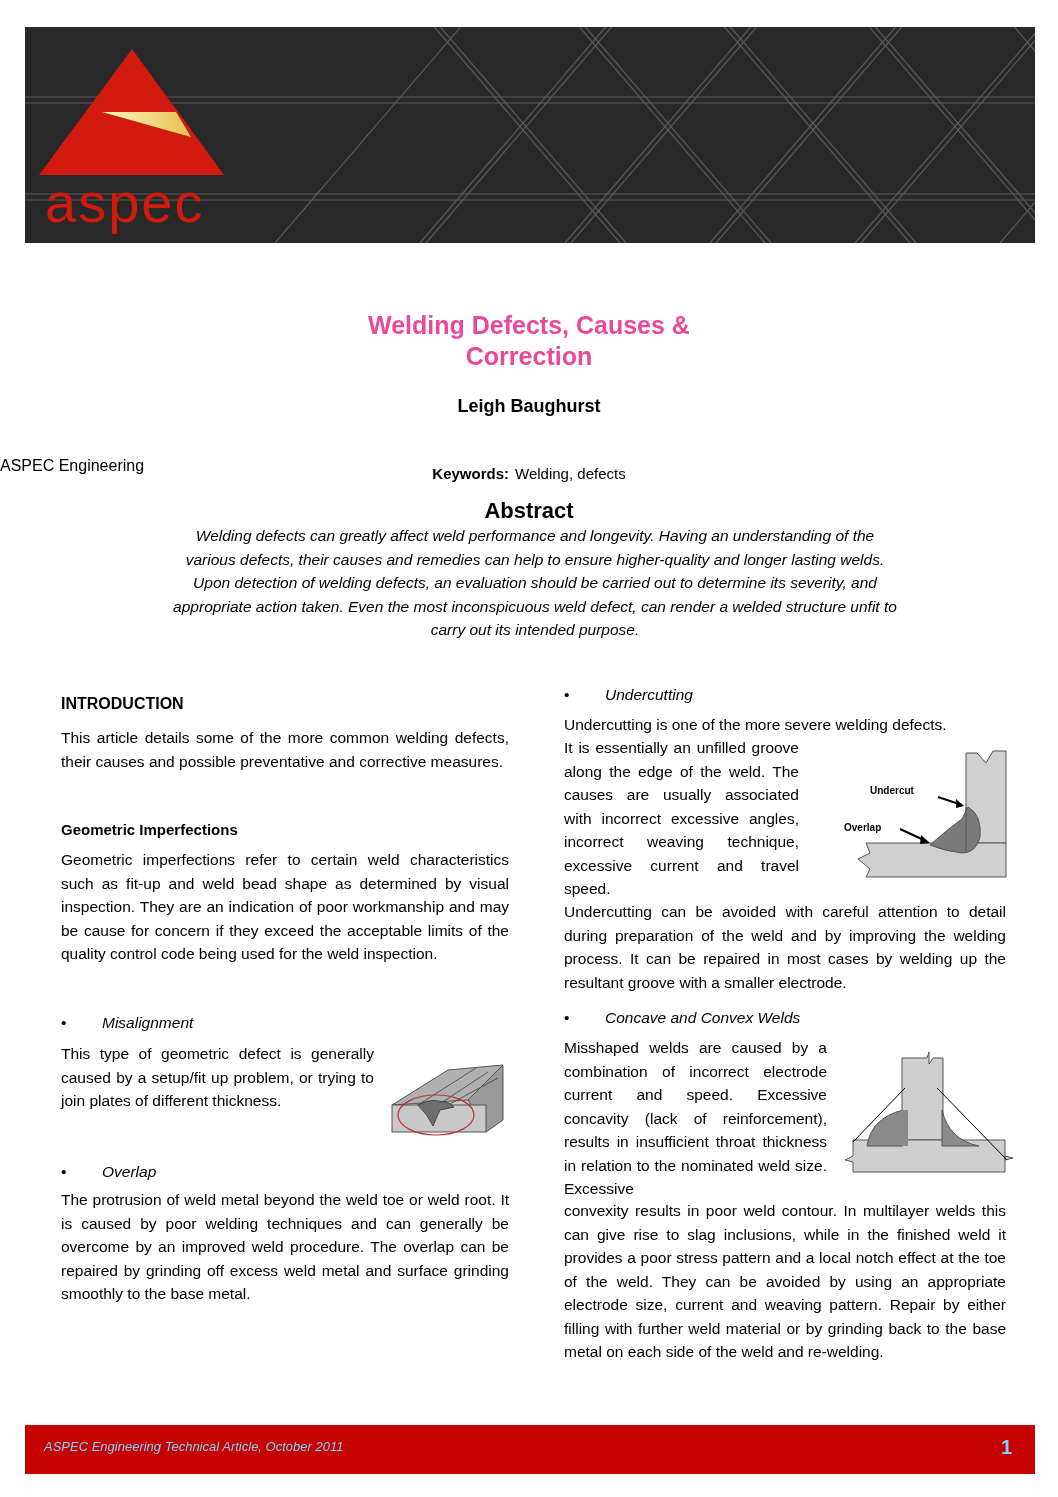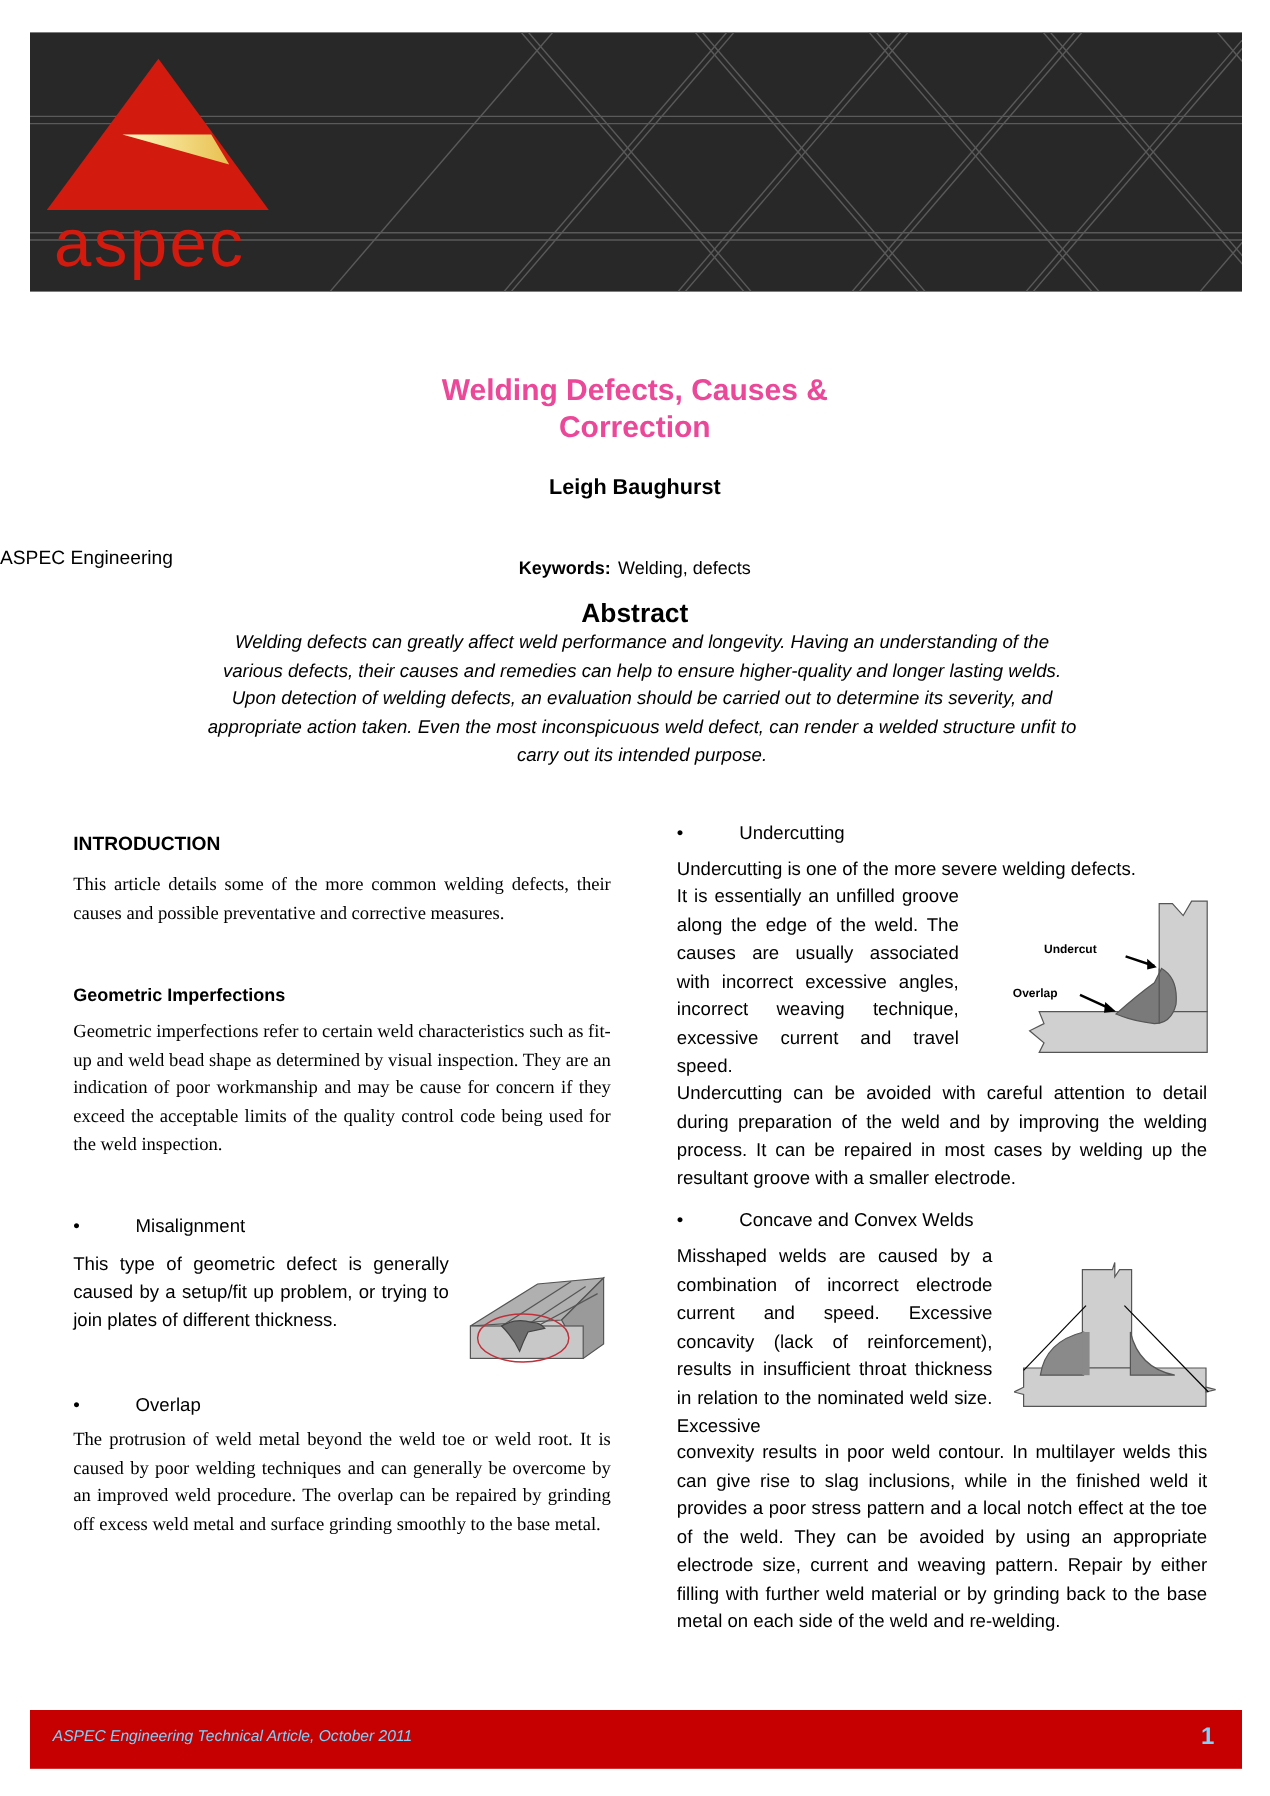--- a/index.html
+++ b/index.html
@@ -13,29 +13,29 @@
   .title { position: absolute; left: 0; width: 1058px; top: 310px; text-align: center; color: #ec4899; font-weight: bold; font-size: 25px; line-height: 31px; }
   .author { position: absolute; left: 0; width: 1058px; top: 396px; text-align: center; font-weight: bold; font-size: 18px; }
   .affil { position: absolute; left: 0; width: 1058px; top: 421px; text-align: left; font-size: 16px; margin-top: 36px; }
   .keywords { position: absolute; left: 0; width: 1058px; top: 465px; text-align: center; font-size: 15px; }
   .keywords b { font-weight: bold; margin-right: 6px; }
   .abstract-h { position: absolute; left: 0; width: 1058px; top: 498px; text-align: center; font-weight: bold; font-size: 22px; }
   .abstract { position: absolute; left: 170px; width: 730px; top: 524px; text-align: center; font-style: italic; font-size: 15.5px; line-height: 23.5px; }
 
   .col { position: absolute; font-size: 15.5px; line-height: 23.5px; }
   .col p { margin: 0; text-align: justify; }
-  .left { left: 61px; width: 448px; font-family: Liberation Serif, serif; }
+  .left { left: 61px; width: 448px; }
   .right { left: 564px; width: 442px; }
 
   .h-intro { position: absolute; left: 61px; top: 695px; font-weight: bold; font-size: 16px; }
   .h-geom { position: absolute; left: 61px; top: 821px; font-weight: bold; font-size: 15px; }
 
   .bullet { position: absolute; font-size: 15.5px; }
   .bullet .dot { position: absolute; left: 0; top: 0; }
-  .bullet .lbl { position: absolute; left: 52px; top: 0; white-space: nowrap; }
+  .bullet .lbl { position: absolute; left: 41px; top: 0; white-space: nowrap; font-style: italic; }
 
   .fig { position: absolute; }
 
   .footer { position: absolute; left: 25px; top: 1425px; width: 1010px; height: 49px; background: #c60000; color: #7dd3fc; }
   .footer .ftxt { position: absolute; left: 19px; top: 14px; font-style: italic; font-size: 13px; }
   .footer .pg { position: absolute; right: 23px; top: 11px; font-weight: bold; font-size: 20px; }
 </style>
 </head>
 <body>
 

